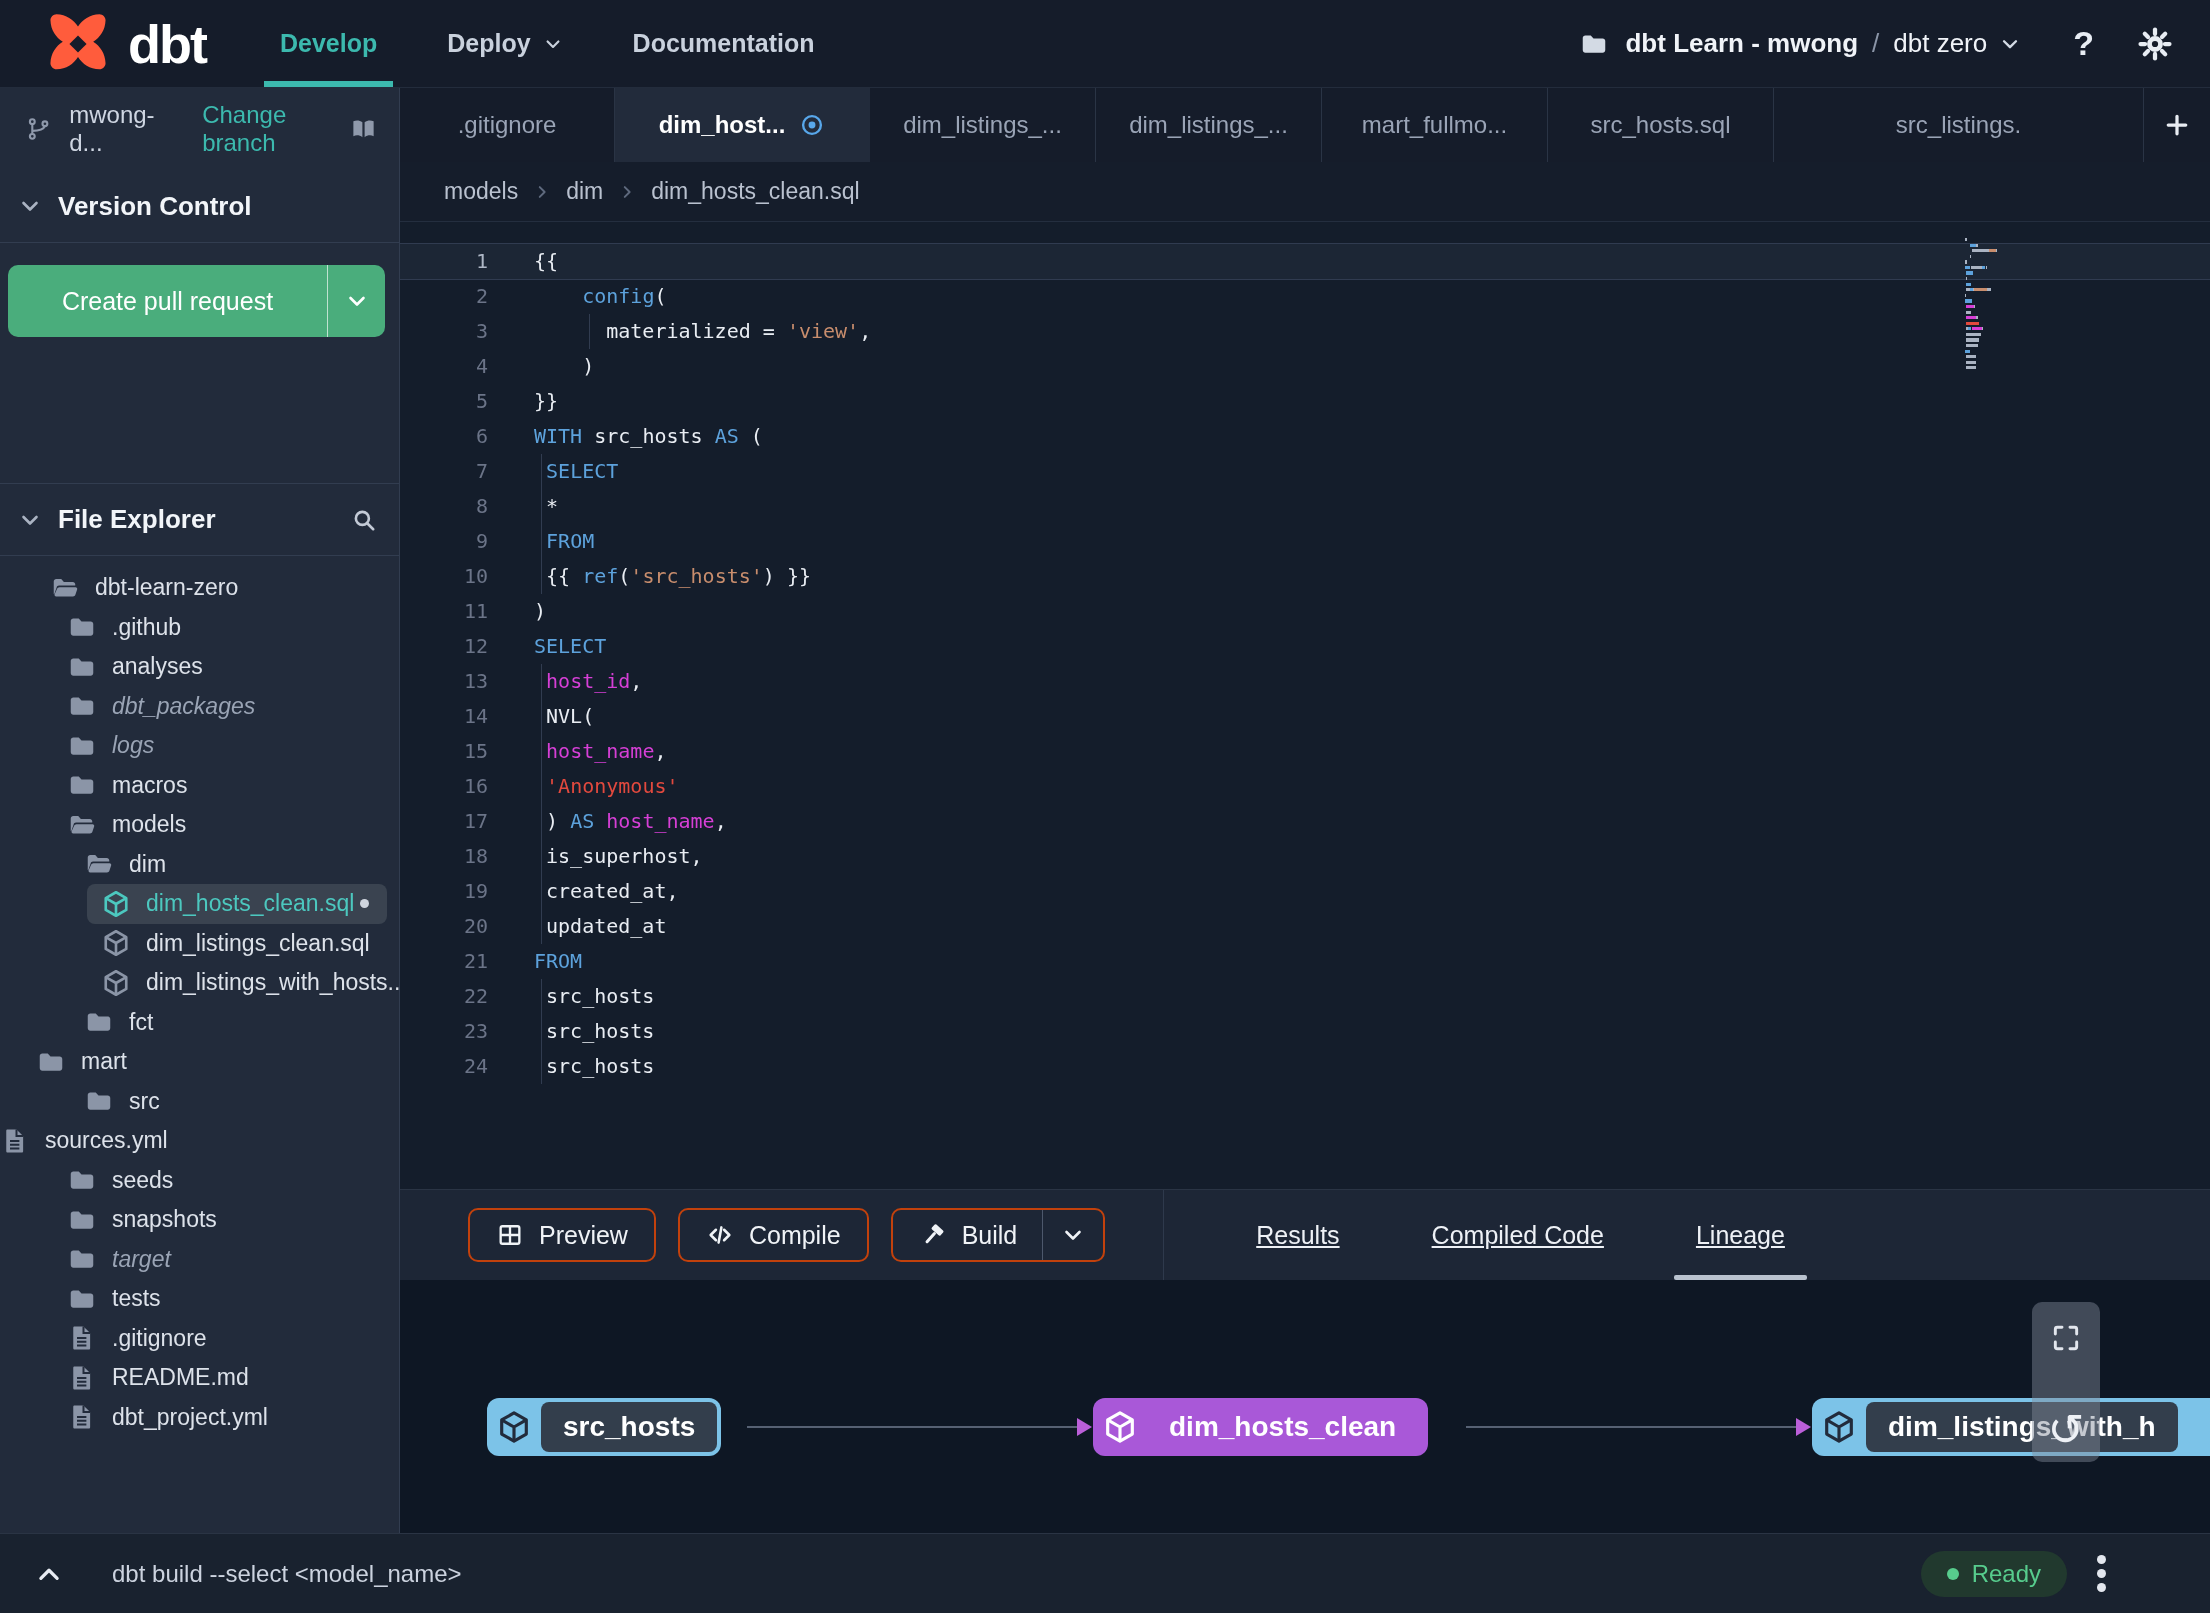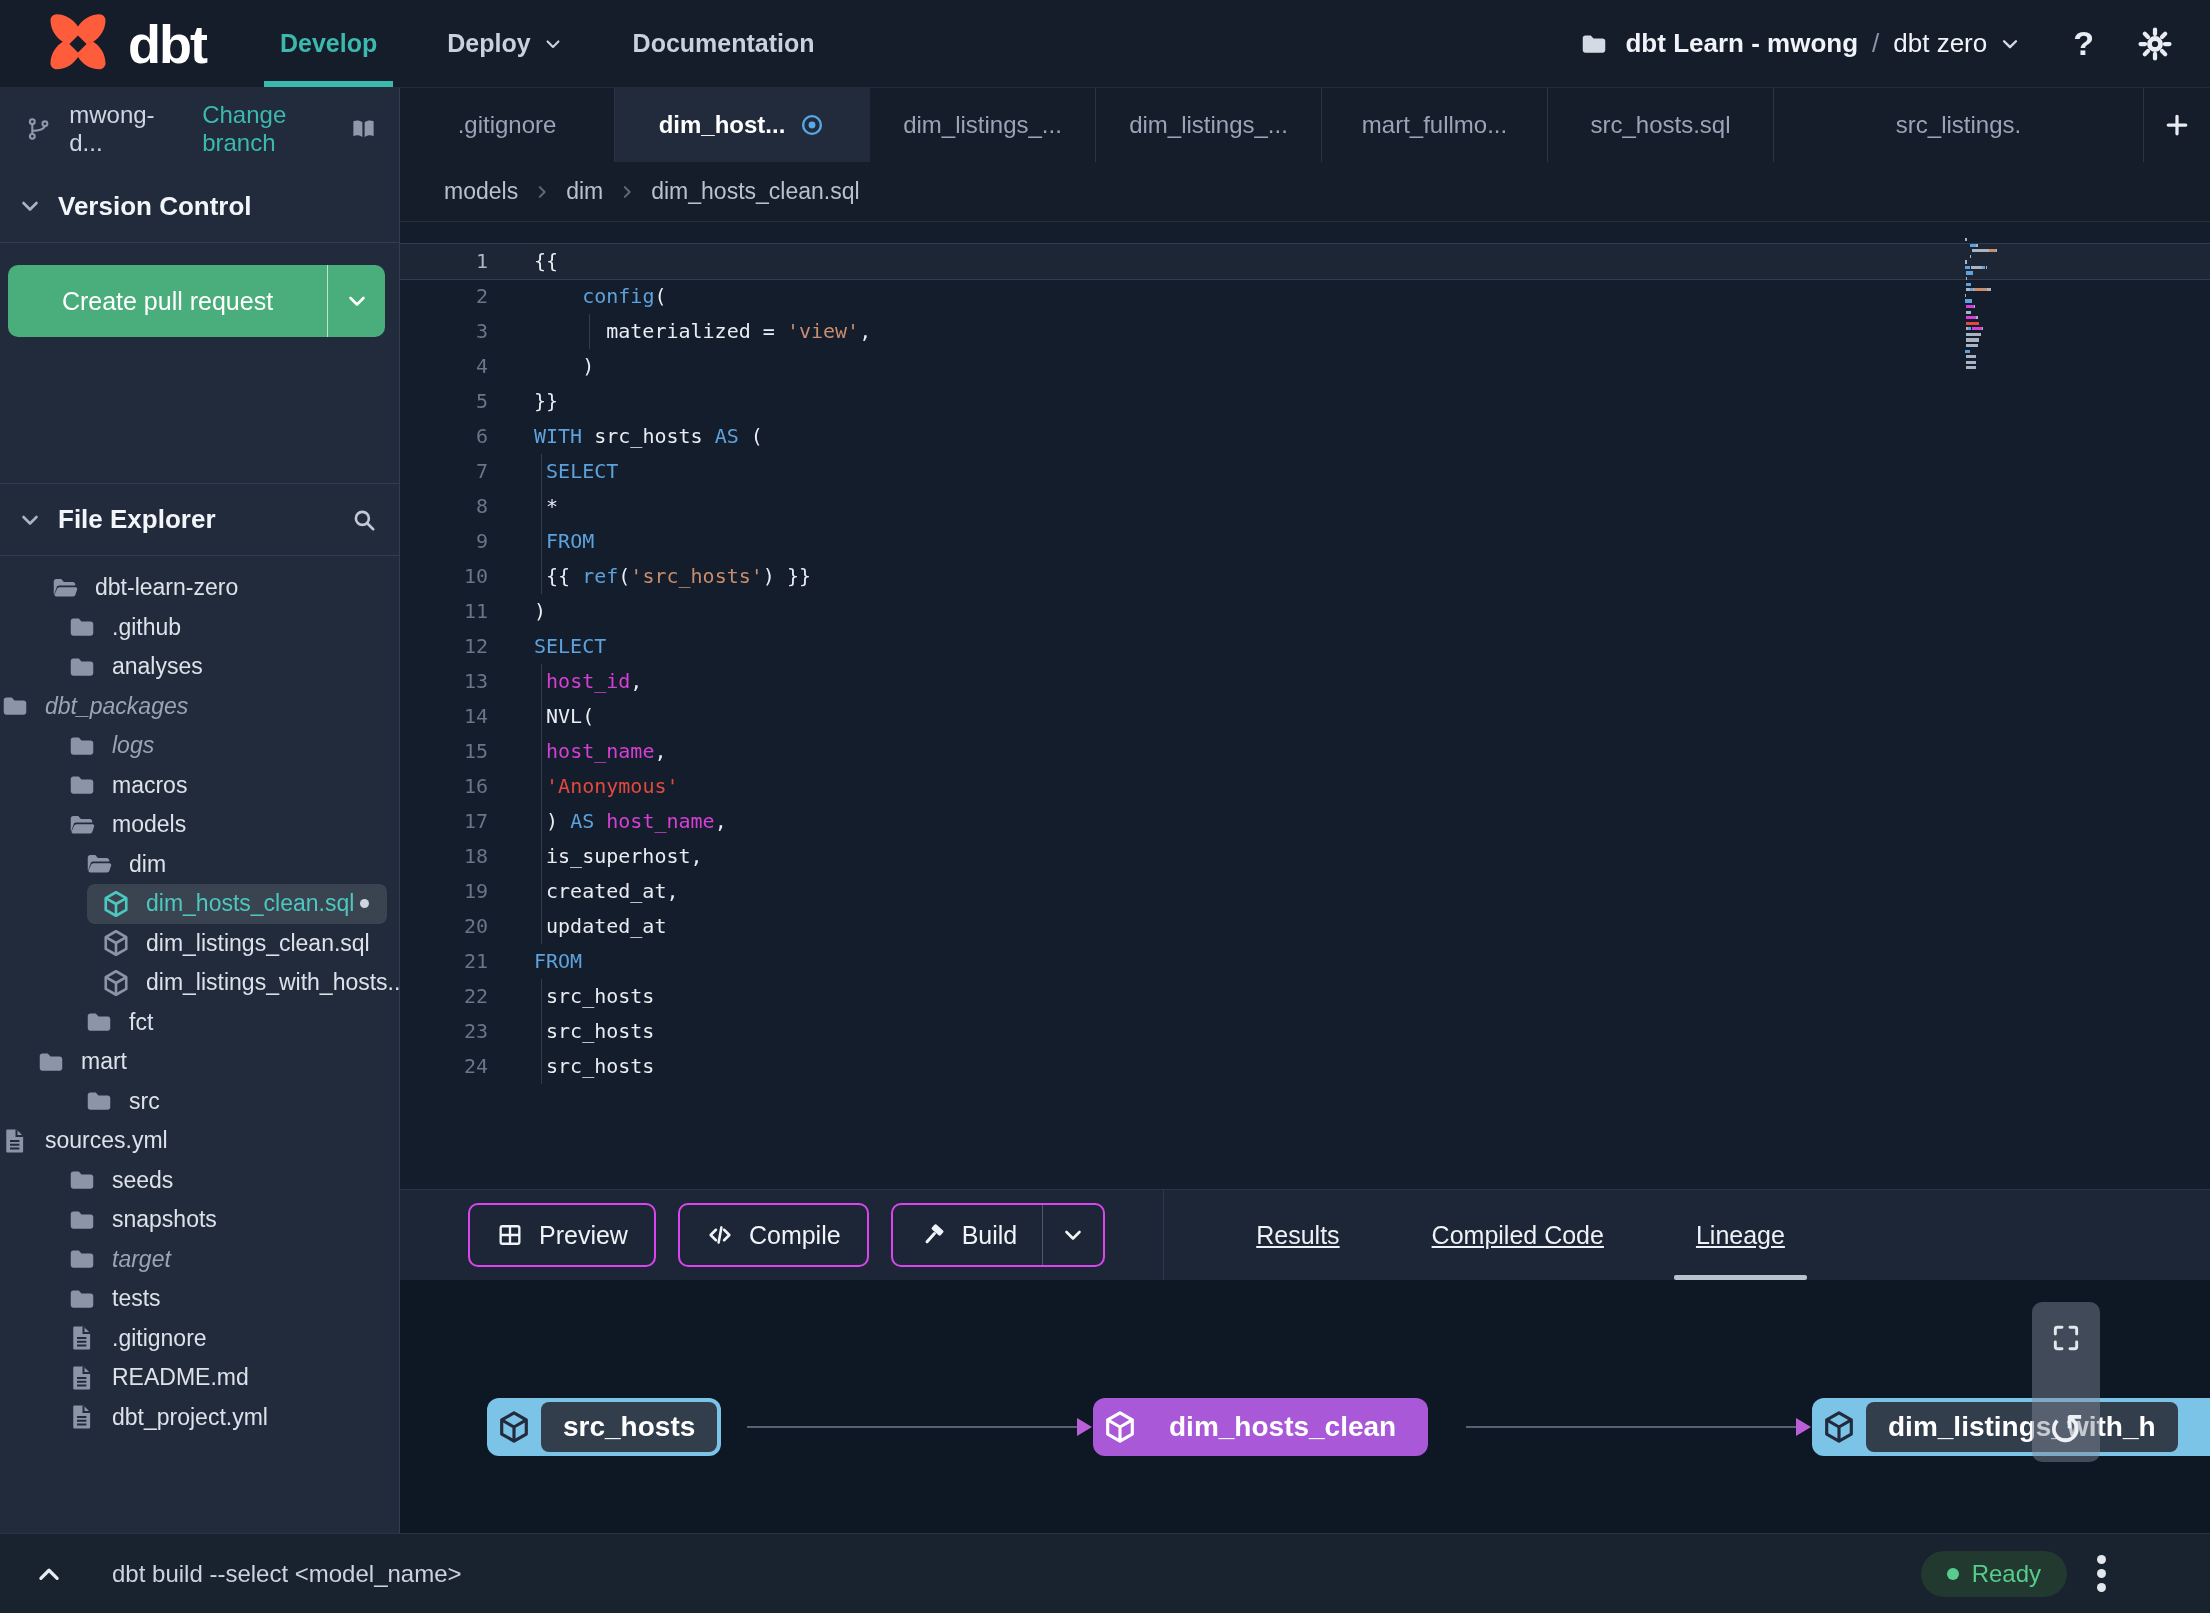--- a/index.html
+++ b/index.html
@@ -86,21 +86,21 @@
   .line-body{margin-left:46px;position:relative;white-space:pre;flex:1;}
   .guide{position:absolute;top:0;bottom:0;width:1px;background:#313c50;}
   .tok-pl{color:#e9edf3;} .tok-kw{color:#5da2dc;} .tok-fn{color:#5da2dc;}
   .tok-str{color:#c88d6d;} .tok-str2{color:#e2493e;} .tok-id{color:#d63fd6;}
   .minimap{position:absolute;top:16px;right:173px;width:72px;}
   .mm-row{height:3.2px;margin-bottom:2.4px;white-space:nowrap;overflow:hidden;}
   .mm-sp{display:inline-block;height:3.2px;vertical-align:top;}
 
   
   .toolbar{flex:0 0 91px;background:#1d2636;display:flex;align-items:center;padding-left:68px;border-top:1px solid #2a3444;}
-  .tool-btn{height:64px;border:2px solid #d946ef;border-radius:10px;display:flex;align-items:center;gap:15px;padding:0 26px;font-size:25px;color:#f0f3f7;margin-right:22px;cursor:pointer;background:transparent;}
+  .tool-btn{height:54px;border:2px solid #c2410c;border-radius:10px;display:flex;align-items:center;gap:15px;padding:0 26px;font-size:25px;color:#f0f3f7;margin-right:22px;cursor:pointer;background:transparent;}
   .tool-btn .icon{width:28px;height:28px;}
   .tool-btn.split{padding-right:0;}
   .split-caret{align-self:stretch;border-left:1px solid #4d586c;display:flex;align-items:center;padding:0 18px;margin-left:10px;}
   .split-caret .icon{width:24px;height:24px;}
   .toolbar-divider{width:1px;align-self:stretch;background:#2e394c;margin-left:36px;}
   .tool-tabs{display:flex;align-self:stretch;align-items:stretch;margin-left:64px;}
   .tool-tab{display:flex;align-items:center;padding:0 28px;margin-right:36px;font-size:25px;color:#eef1f6;position:relative;cursor:pointer;text-decoration:underline;}
   .tool-tab.active::after{content:"";position:absolute;left:6px;right:6px;bottom:0;height:5px;background:#b9c2cf;border-radius:2px;}
 
   
@@ -275,21 +275,21 @@
             <span class="tree-label">.github</span>
           </div>
           <div class="tree-row" style="padding-left: 67px;">
             <span class="icon tree-ic">
               <svg viewBox="0 0 24 24">
                 <path fill="currentColor" d="M3 7.2c0-1.2.9-2.1 2.1-2.1h4.3l2.2 2.4h7.3c1.2 0 2.1.9 2.1 2.1v7.2c0 1.2-.9 2.1-2.1 2.1H5.1c-1.2 0-2.1-.9-2.1-2.1V7.2z"></path>
               </svg>
             </span>
             <span class="tree-label">analyses</span>
           </div>
-          <div class="tree-row it" style="">
+          <div class="tree-row it" style="padding-left: 67px;">
             <span class="icon tree-ic">
               <svg viewBox="0 0 24 24">
                 <path fill="currentColor" d="M3 7.2c0-1.2.9-2.1 2.1-2.1h4.3l2.2 2.4h7.3c1.2 0 2.1.9 2.1 2.1v7.2c0 1.2-.9 2.1-2.1 2.1H5.1c-1.2 0-2.1-.9-2.1-2.1V7.2z"></path>
               </svg>
             </span>
             <span class="tree-label">dbt_packages</span>
           </div>
           <div class="tree-row it" style="padding-left: 67px;">
             <span class="icon tree-ic">
               <svg viewBox="0 0 24 24">

